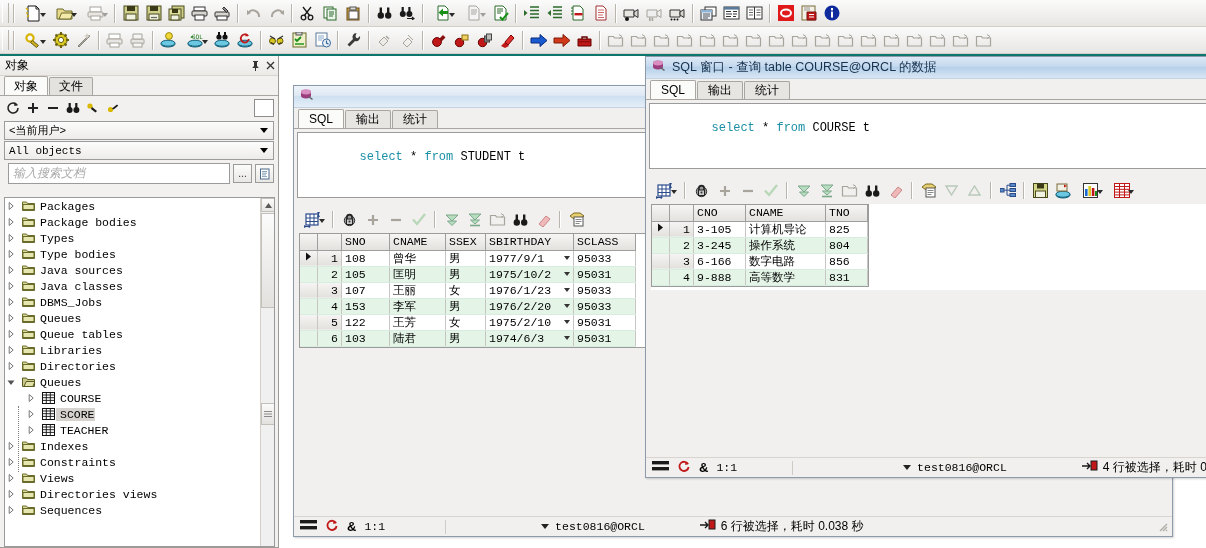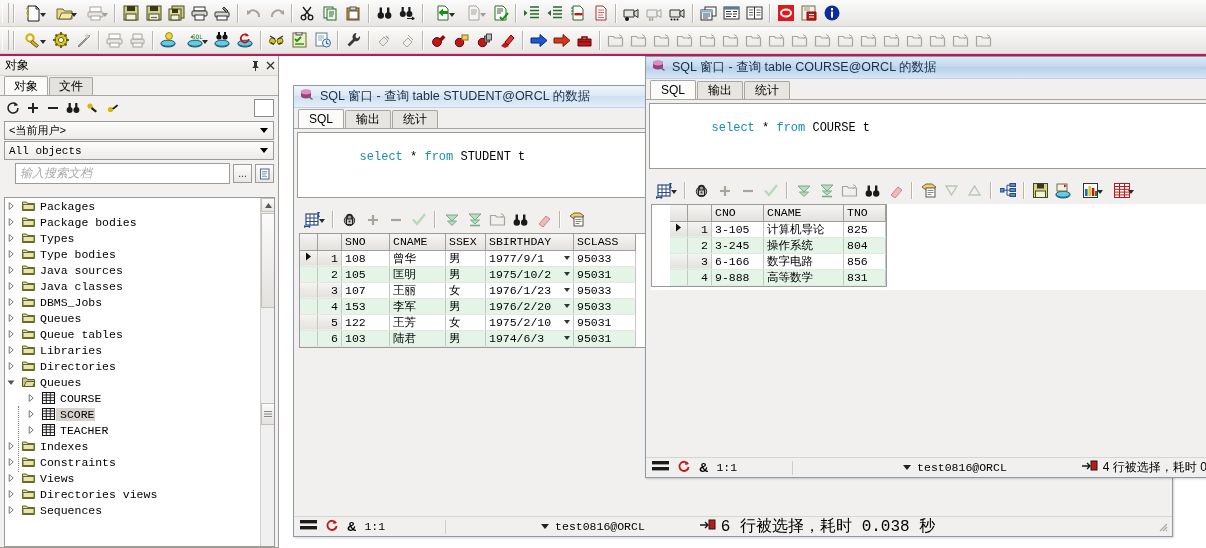--- a/index.html
+++ b/index.html
@@ -5,21 +5,21 @@
   * { box-sizing: border-box; }
   html, body {
     margin: 0; padding: 0;
     width: 1206px; height: 548px;
     overflow: hidden;
     background: #ffffff;
     font-family: "Liberation Sans", sans-serif;
     font-size: 12px;
     -webkit-font-smoothing: none;
   }
-  #app { position: relative; width: 1206px; height: 548px; background:#be185d; }
+  #app { position: relative; width: 1206px; height: 548px; background:#0f766e; }
 
   
   .toolbar-row {
     position: absolute; left:0; width: 1206px; height: 27px;
     background: linear-gradient(to bottom,#fbfbfb 0%, #f1f0ef 50%, #e8e6e3 100%);
     border-bottom: 1px solid #d4d0c8;
     display: flex; align-items: center;
   }
   #tb1 { top: 0; }
   #tb2 { top: 27px; }
@@ -62,21 +62,21 @@
   .btoolbar { height:24px; display:flex; align-items:center; padding:0 4px; gap:3px;}
   .bbtn{width:17px;height:17px;display:flex;align-items:center;justify-content:center;}
   .bcolorbox{width:20px;height:18px;border:1px solid #8d8d8d;background:#fff;margin-left:auto;}
   .combo {
     margin: 1px 4px 0 4px; height:19px; background:linear-gradient(to bottom,#fcfcfc,#eeecea);
     border:1px solid #9b9b9b; display:flex; align-items:center; padding-left:4px;
     font-family:"Liberation Mono", monospace; font-size:11px; color:#000;
   }
   .combo .arrow{margin-left:auto;margin-right:5px;width:0;height:0;
     border-left:4px solid transparent;border-right:4px solid transparent;border-top:5px solid #000;}
-  .searchrow{ margin:3px 4px 0 15px; height:21px; display:flex; align-items:center; }
+  .searchrow{ margin:3px 4px 0 8px; height:21px; display:flex; align-items:center; }
   .searchbox{ flex:1; height:21px; background:#fff; border:1px solid #9b9b9b;
     display:flex;align-items:center;padding-left:4px;
     font-size:12px; color:#a9a9a9; font-style:italic;}
   .sqbtn{width:19px;height:19px;margin-left:3px;border:1px solid #9b9b9b;
     background:linear-gradient(to bottom,#fcfcfc,#e9e7e4);
     display:flex;align-items:center;justify-content:center;font-size:10px;color:#333;}
   #tree {
     position:absolute; left:4px; top:141px; width:271px; height:350px;
     background:#fff; border:1px solid #9b9b9b; overflow:hidden;
   }
@@ -1068,21 +1068,20 @@
     <div class="sqlwin" id="win-student" style="left:14px; top:29px; width:880px; height:452px;">
       <div class="titlebar">
         <span>
           <svg width="15" height="14" viewBox="0 0 15 14">
             <ellipse cx="6" cy="4" rx="5" ry="2.4" fill="#c06aa8"></ellipse>
             <path d="M1 4v4c0 1.3 2.2 2.4 5 2.4s5-1.1 5-2.4V4z" fill="#9c3d7e"></path>
             <ellipse cx="6" cy="4" rx="5" ry="2.4" fill="#d88ec0"></ellipse>
             <path d="M9 8l4 3-1 1-4-3z" fill="#666"></path>
           </svg>
         </span>
-        <span class="tx">SQL 窗口 - 查询 table STUDENT@ORCL 的数据</span>
       </div>
 
       <div class="wtabs">
         <div class="wtab active">
           <span>SQL</span>
           </div>
         <div class="wtab">
           <span>输出</span>
           </div>
         <div class="wtab">
@@ -1299,21 +1298,21 @@
         <span style="width:6px"></span>
         <span style="font-family:'Liberation Mono',monospace;font-size:11.5px;">test0816@ORCL</span>
         <span style="width:55px"></span>
         <span>
           <svg width="16" height="12" viewBox="0 0 16 12">
               <path d="M0 6h8M5 3l3 3-3 3" stroke="#1a1a1a" stroke-width="1.4" fill="none"></path>
               <rect x="9" y="1" width="6" height="9" fill="#c01818" stroke="#1a1a1a"></rect>
             </svg>
         </span>
         <span style="width:5px"></span>
-        <span style="font-size:16px;font-family:Liberation Mono, monospace;">6 行被选择，耗时 0.038 秒</span>
+        <span style="font-size:12px;">6 行被选择，耗时 0.038 秒</span>
         <span class="gripper">
           <svg width="12" height="12" viewBox="0 0 12 12">
               <path d="M11 4L4 11M11 7L7 11M11 10l-1 1" stroke="#b0aca6" stroke-width="1.4"></path>
             </svg>
         </span>
       </div>
     </div>
 
     <div class="sqlwin active" id="win-course" style="left:366px; top:0px; width:845px; height:422px;">
       <div class="titlebar">
@@ -1468,21 +1467,21 @@
           <span class="gbtn dd">
             <svg width="16" height="15" viewBox="0 0 16 15">
               <rect x="0.5" y="0.5" width="15" height="14" fill="#fff" stroke="#c01818"></rect>
               <path d="M0.5 3.5h15M0.5 6.3h15M0.5 9.1h15M0.5 11.9h15M5.5 .5v14M10.5 .5v14" stroke="#c01818"></path>
             </svg>
             <span class="caret"></span>
           </span>
         </div>
 
       <div class="dgwrap" style="border:none;">
-        <div style="border:1px solid #9b9b9b;display:inline-block;padding-left:18px;">
+        <div style="border:1px solid #9b9b9b;display:inline-block;">
           <table class="dg" id="dg-course">
               <tbody>
                 <tr>
                   <th style="width:13px"></th>
                   <th style="width:24px"></th>
                   <th style="width:52px">CNO</th>
                   <th style="width:80px">CNAME</th>
                   <th style="width:42px">TNO</th>
                 </tr>
                 <tr>

